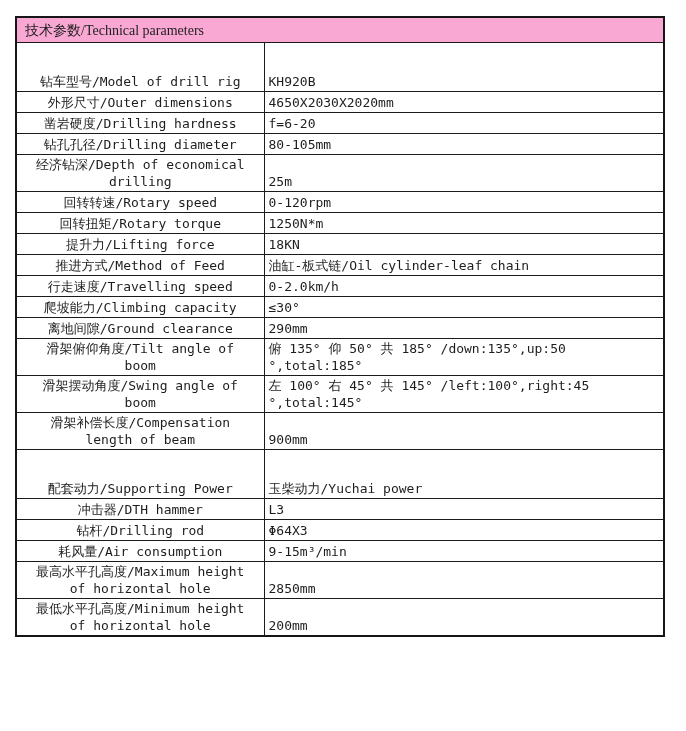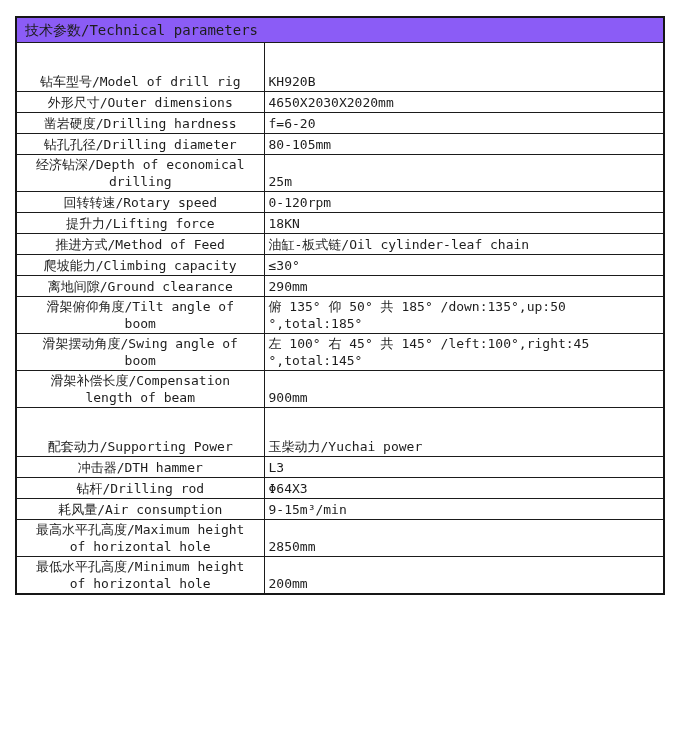--- a/index.html
+++ b/index.html
@@ -63,21 +63,21 @@
 <body>
 
 <div class="table-wrap">
   <table class="params">
     <colgroup>
       <col class="c-label">
       <col class="c-value">
     </colgroup>
     <thead>
       <tr>
-        <th class="table-header" colspan="2" style="background: #8b5cf6;">技术参数/Technical parameters</th>
+        <th class="table-header" colspan="2" style="background: #f9a8d4; font-family: Liberation Serif, serif;">技术参数/Technical parameters</th>
       </tr>
     </thead>
     <tbody>
         <tr class="tall">
           <td class="label">钻车型号/Model of drill rig</td>
           <td class="value">KH920B</td>
         </tr>
         <tr class="plain">
           <td class="label">外形尺寸/Outer dimensions</td>
           <td class="value">4650X2030X2020mm</td>
@@ -93,26 +93,34 @@
         <tr class="">
           <td class="label">经济钻深/Depth of economical
 drilling</td>
           <td class="value">25m</td>
         </tr>
         <tr class="plain">
           <td class="label">回转转速/Rotary speed</td>
           <td class="value">0-120rpm</td>
         </tr>
         <tr class="plain">
+          <td class="label">回转扭矩/Rotary torque</td>
+          <td class="value">1250N*m</td>
+        </tr>
+        <tr class="plain">
           <td class="label">提升力/Lifting force</td>
           <td class="value">18KN</td>
         </tr>
         <tr class="plain">
           <td class="label">推进方式/Method of Feed</td>
           <td class="value">油缸-板式链/Oil cylinder-leaf chain</td>
+        </tr>
+        <tr class="plain">
+          <td class="label">行走速度/Travelling speed</td>
+          <td class="value">0-2.0km/h</td>
         </tr>
         <tr class="plain">
           <td class="label">爬坡能力/Climbing capacity</td>
           <td class="value">≤30°</td>
         </tr>
         <tr class="plain">
           <td class="label">离地间隙/Ground clearance</td>
           <td class="value">290mm</td>
         </tr>
         <tr class="">

